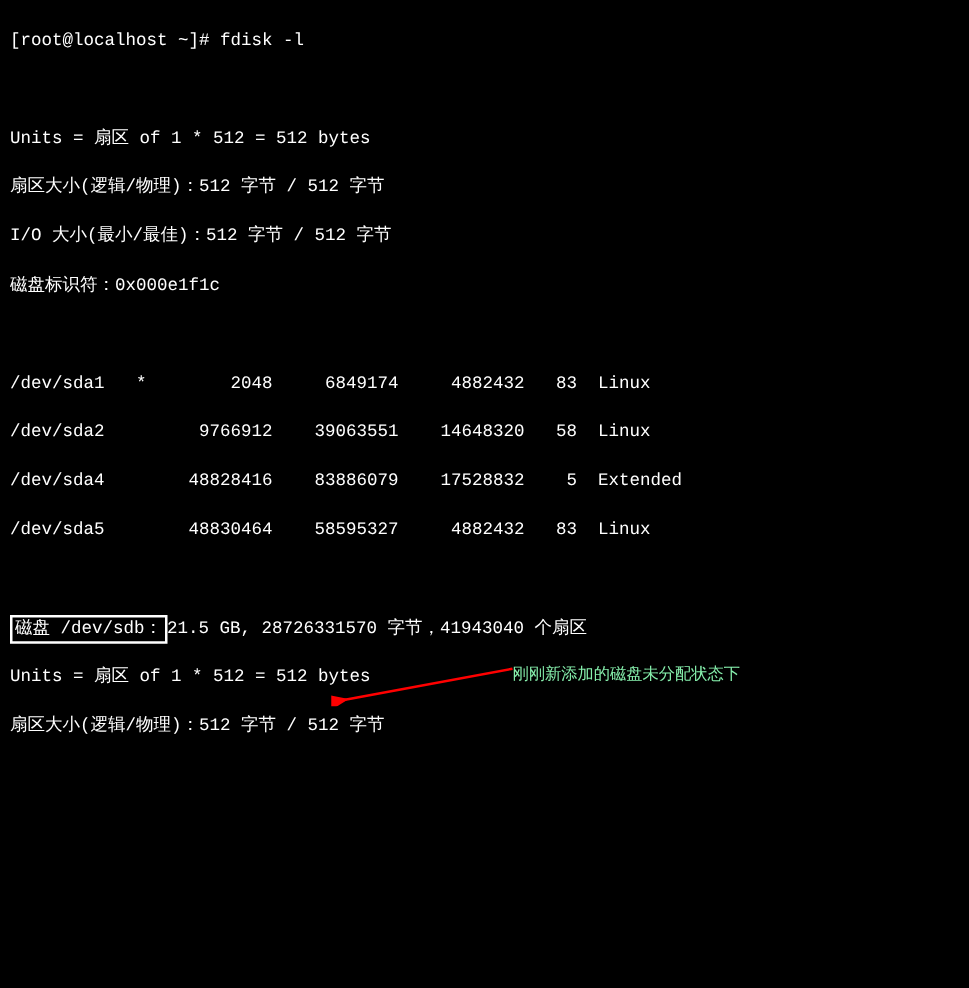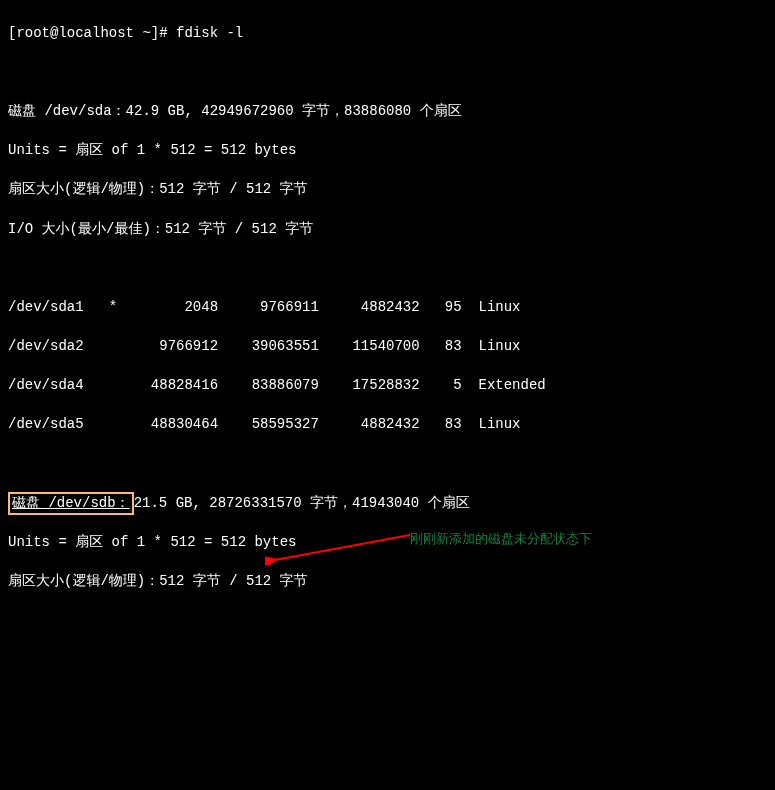--- a/index.html
+++ b/index.html
@@ -17,49 +17,48 @@
   }
   .terminal {
     padding: 4px 8px;
     white-space: pre;
   }
   .line {
     display: block;
   }
   .red-box {
     display: inline-block;
-    border: 2px solid #fdba74;
+    border: 2px solid #ffffff;
     padding: 0 2px;
     margin: -2px 0;
-    text-decoration: underline;
   }
   .annotation {
     position: absolute;
-    color: #15803d;
+    color: #86efac;
     font-family: sans-serif;
     font-size: 13px;
   }
   .arrow {
     position: absolute;
     pointer-events: none;
   }
 </style>
 </head>
 <body>
 
 <div class="terminal">
 <span class="line">[root@localhost ~]# fdisk -l</span>
 <span class="line"> </span>
-<span class="line">磁盘 /dev/sda：42.9 GB, 42949672960 字节，83886080 个扇区</span>
 <span class="line">Units = 扇区 of 1 * 512 = 512 bytes</span>
 <span class="line">扇区大小(逻辑/物理)：512 字节 / 512 字节</span>
 <span class="line">I/O 大小(最小/最佳)：512 字节 / 512 字节</span>
+<span class="line">磁盘标识符：0x000e1f1c</span>
 <span class="line"> </span>
-<span class="line">/dev/sda1   *        2048     9766911     4882432   95  Linux</span>
-<span class="line">/dev/sda2         9766912    39063551    11540700   83  Linux</span>
+<span class="line">/dev/sda1   *        2048     6849174     4882432   83  Linux</span>
+<span class="line">/dev/sda2         9766912    39063551    14648320   58  Linux</span>
 <span class="line">/dev/sda4        48828416    83886079    17528832    5  Extended</span>
 <span class="line">/dev/sda5        48830464    58595327     4882432   83  Linux</span>
 <span class="line"> </span>
 <span class="line"><span class="red-box">磁盘 /dev/sdb：</span><span>21.5 GB, 28726331570 字节，41943040 个扇区</span></span>
 <span class="line">Units = 扇区 of 1 * 512 = 512 bytes</span>
 <span class="line">扇区大小(逻辑/物理)：512 字节 / 512 字节</span>
 
 
 
 

